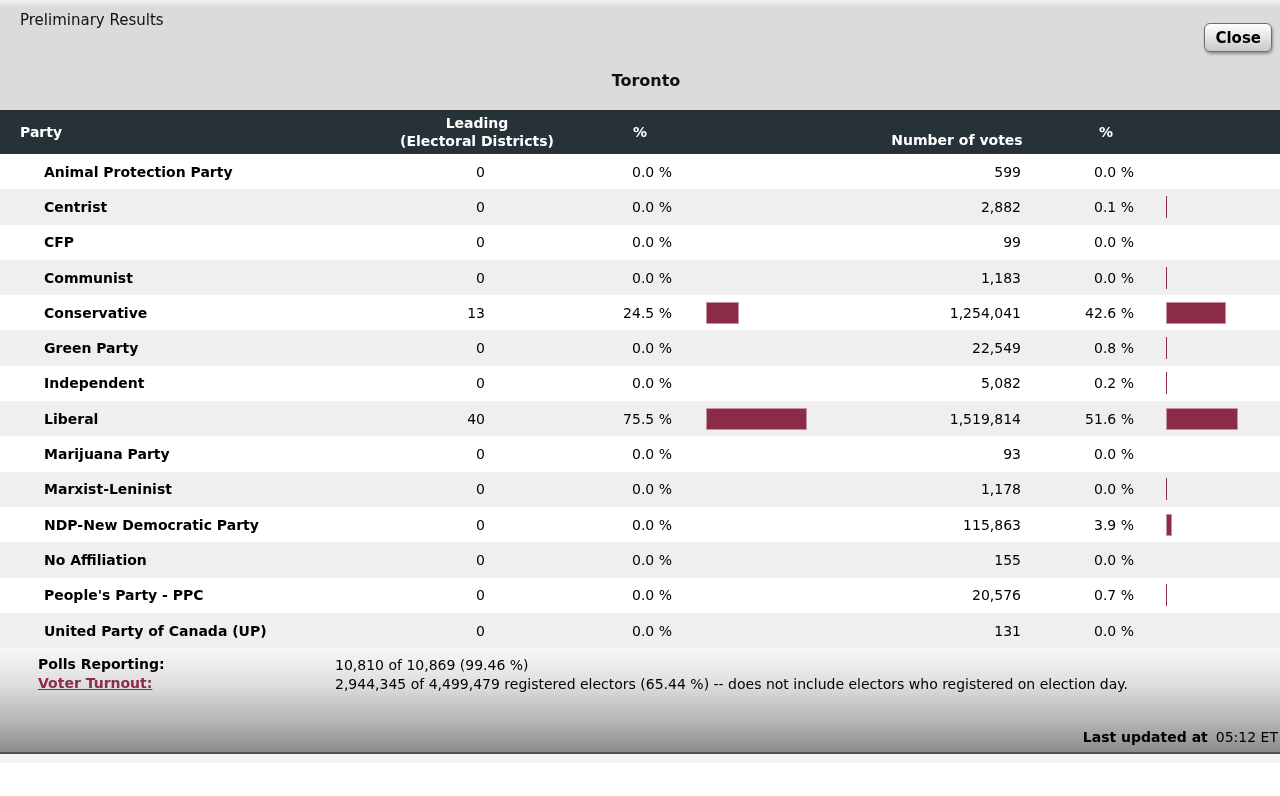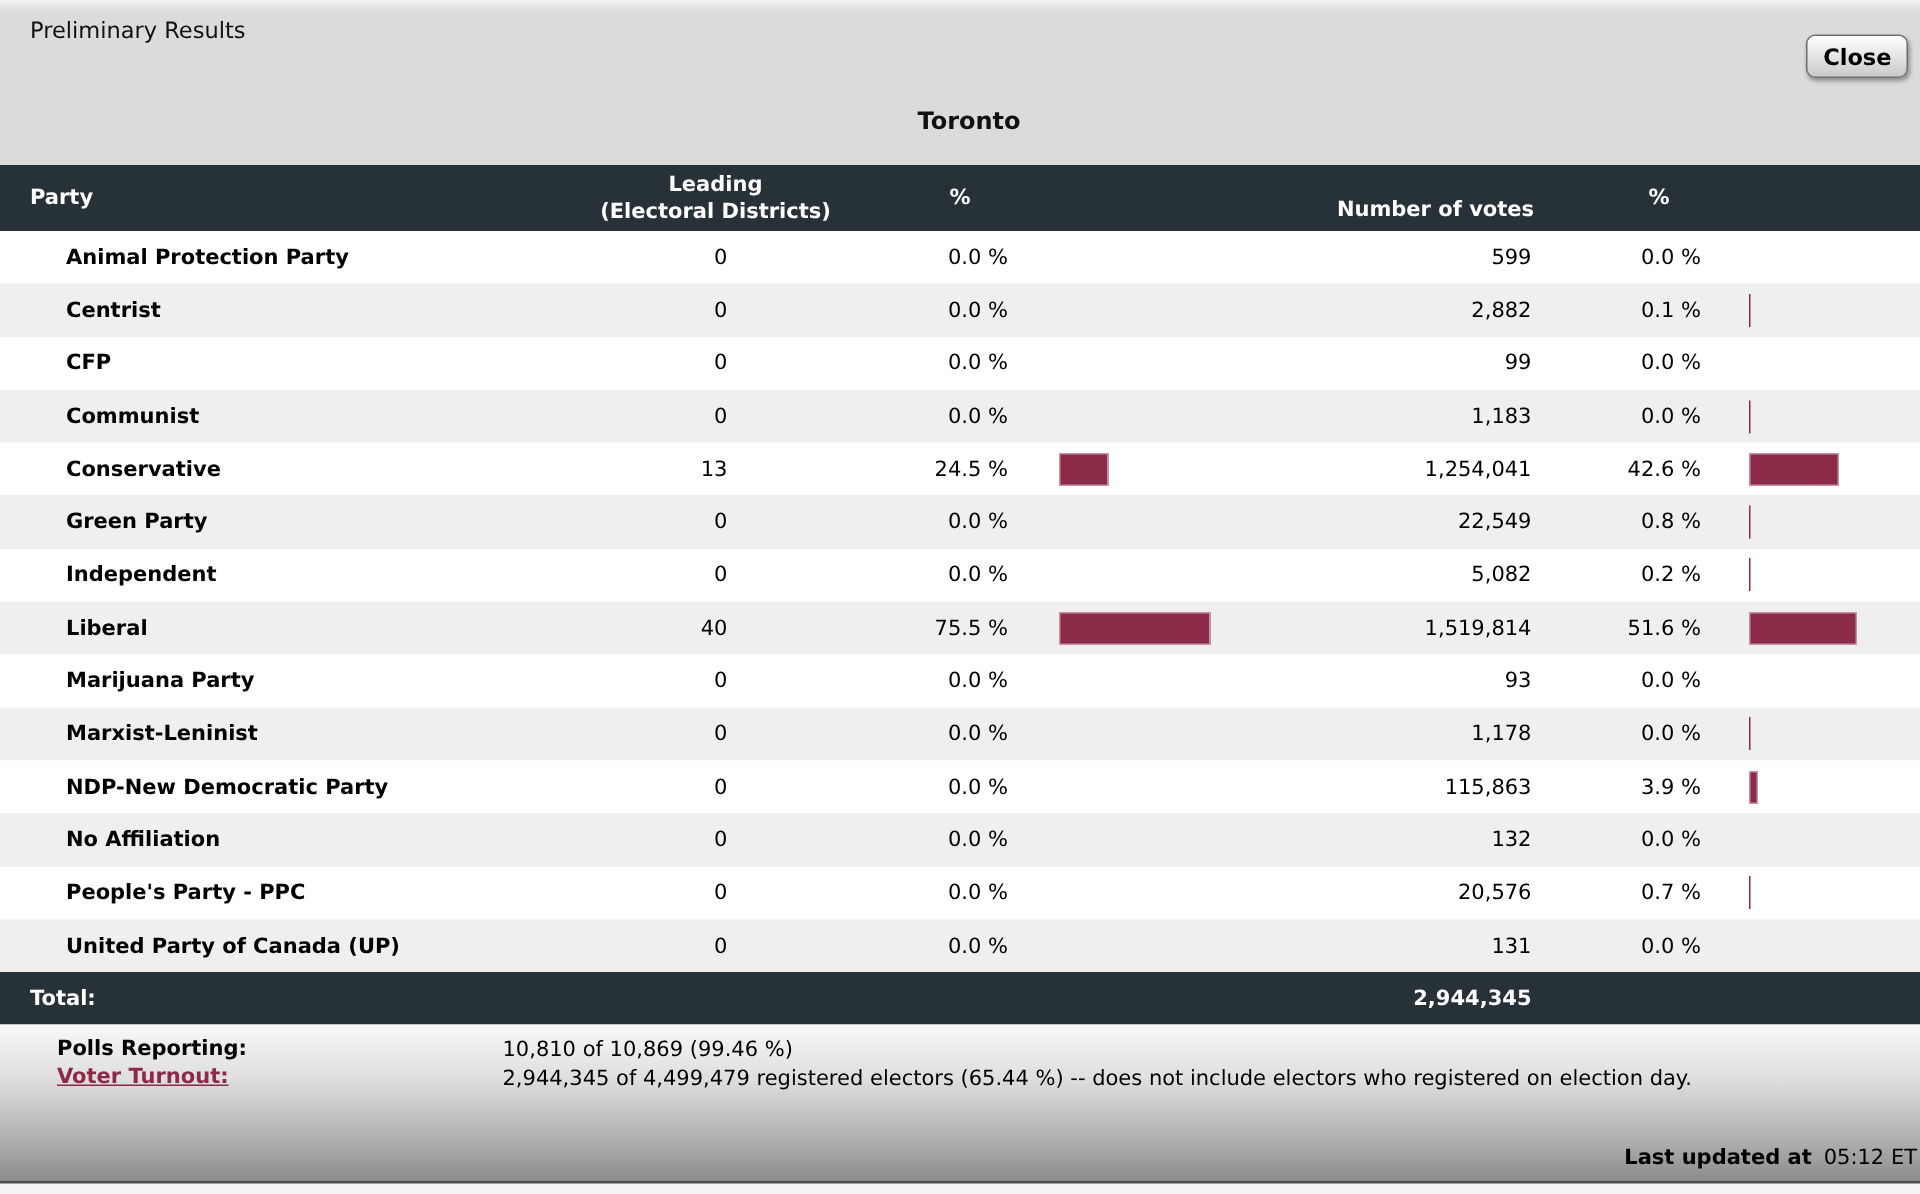--- a/index.html
+++ b/index.html
@@ -257,21 +257,21 @@
       <div class="bar visible bordered" style="width: 6px;"></div>
     </div>
   </div>
       <div class="grid-row data-row alt">
     <div class="c-party">No Affiliation</div>
     <div class="c-lead">0</div>
     <div class="c-lpct">0.0 %</div>
     <div class="c-lbar">
       
     </div>
-    <div class="c-votes">132</div>
+    <div class="c-votes">155</div>
     <div class="c-vpct">0.0 %</div>
     <div class="c-vbar">
       
     </div>
   </div>
       <div class="grid-row data-row">
     <div class="c-party">People's Party - PPC</div>
     <div class="c-lead">0</div>
     <div class="c-lpct">0.0 %</div>
     <div class="c-lbar">
@@ -291,29 +291,20 @@
       
     </div>
     <div class="c-votes">131</div>
     <div class="c-vpct">0.0 %</div>
     <div class="c-vbar">
       
     </div>
   </div>
     </div>
 
-  <div class="grid-row total-row">
-    <div class="total-label">Total:</div>
-    <div></div>
-    <div></div>
-    <div></div>
-    <div class="total-votes">2,944,345</div>
-    <div></div>
-    <div></div>
-  </div>
 </div>
 
 <div class="footer">
   <div class="footer-line polls">
     <div class="f-label">Polls Reporting:</div>
     <div class="f-value">10,810 of 10,869 (99.46 %)</div>
   </div>
   <div class="footer-line">
     <div class="f-label">
       <a href="#" class="turnout-link">Voter Turnout:</a>

